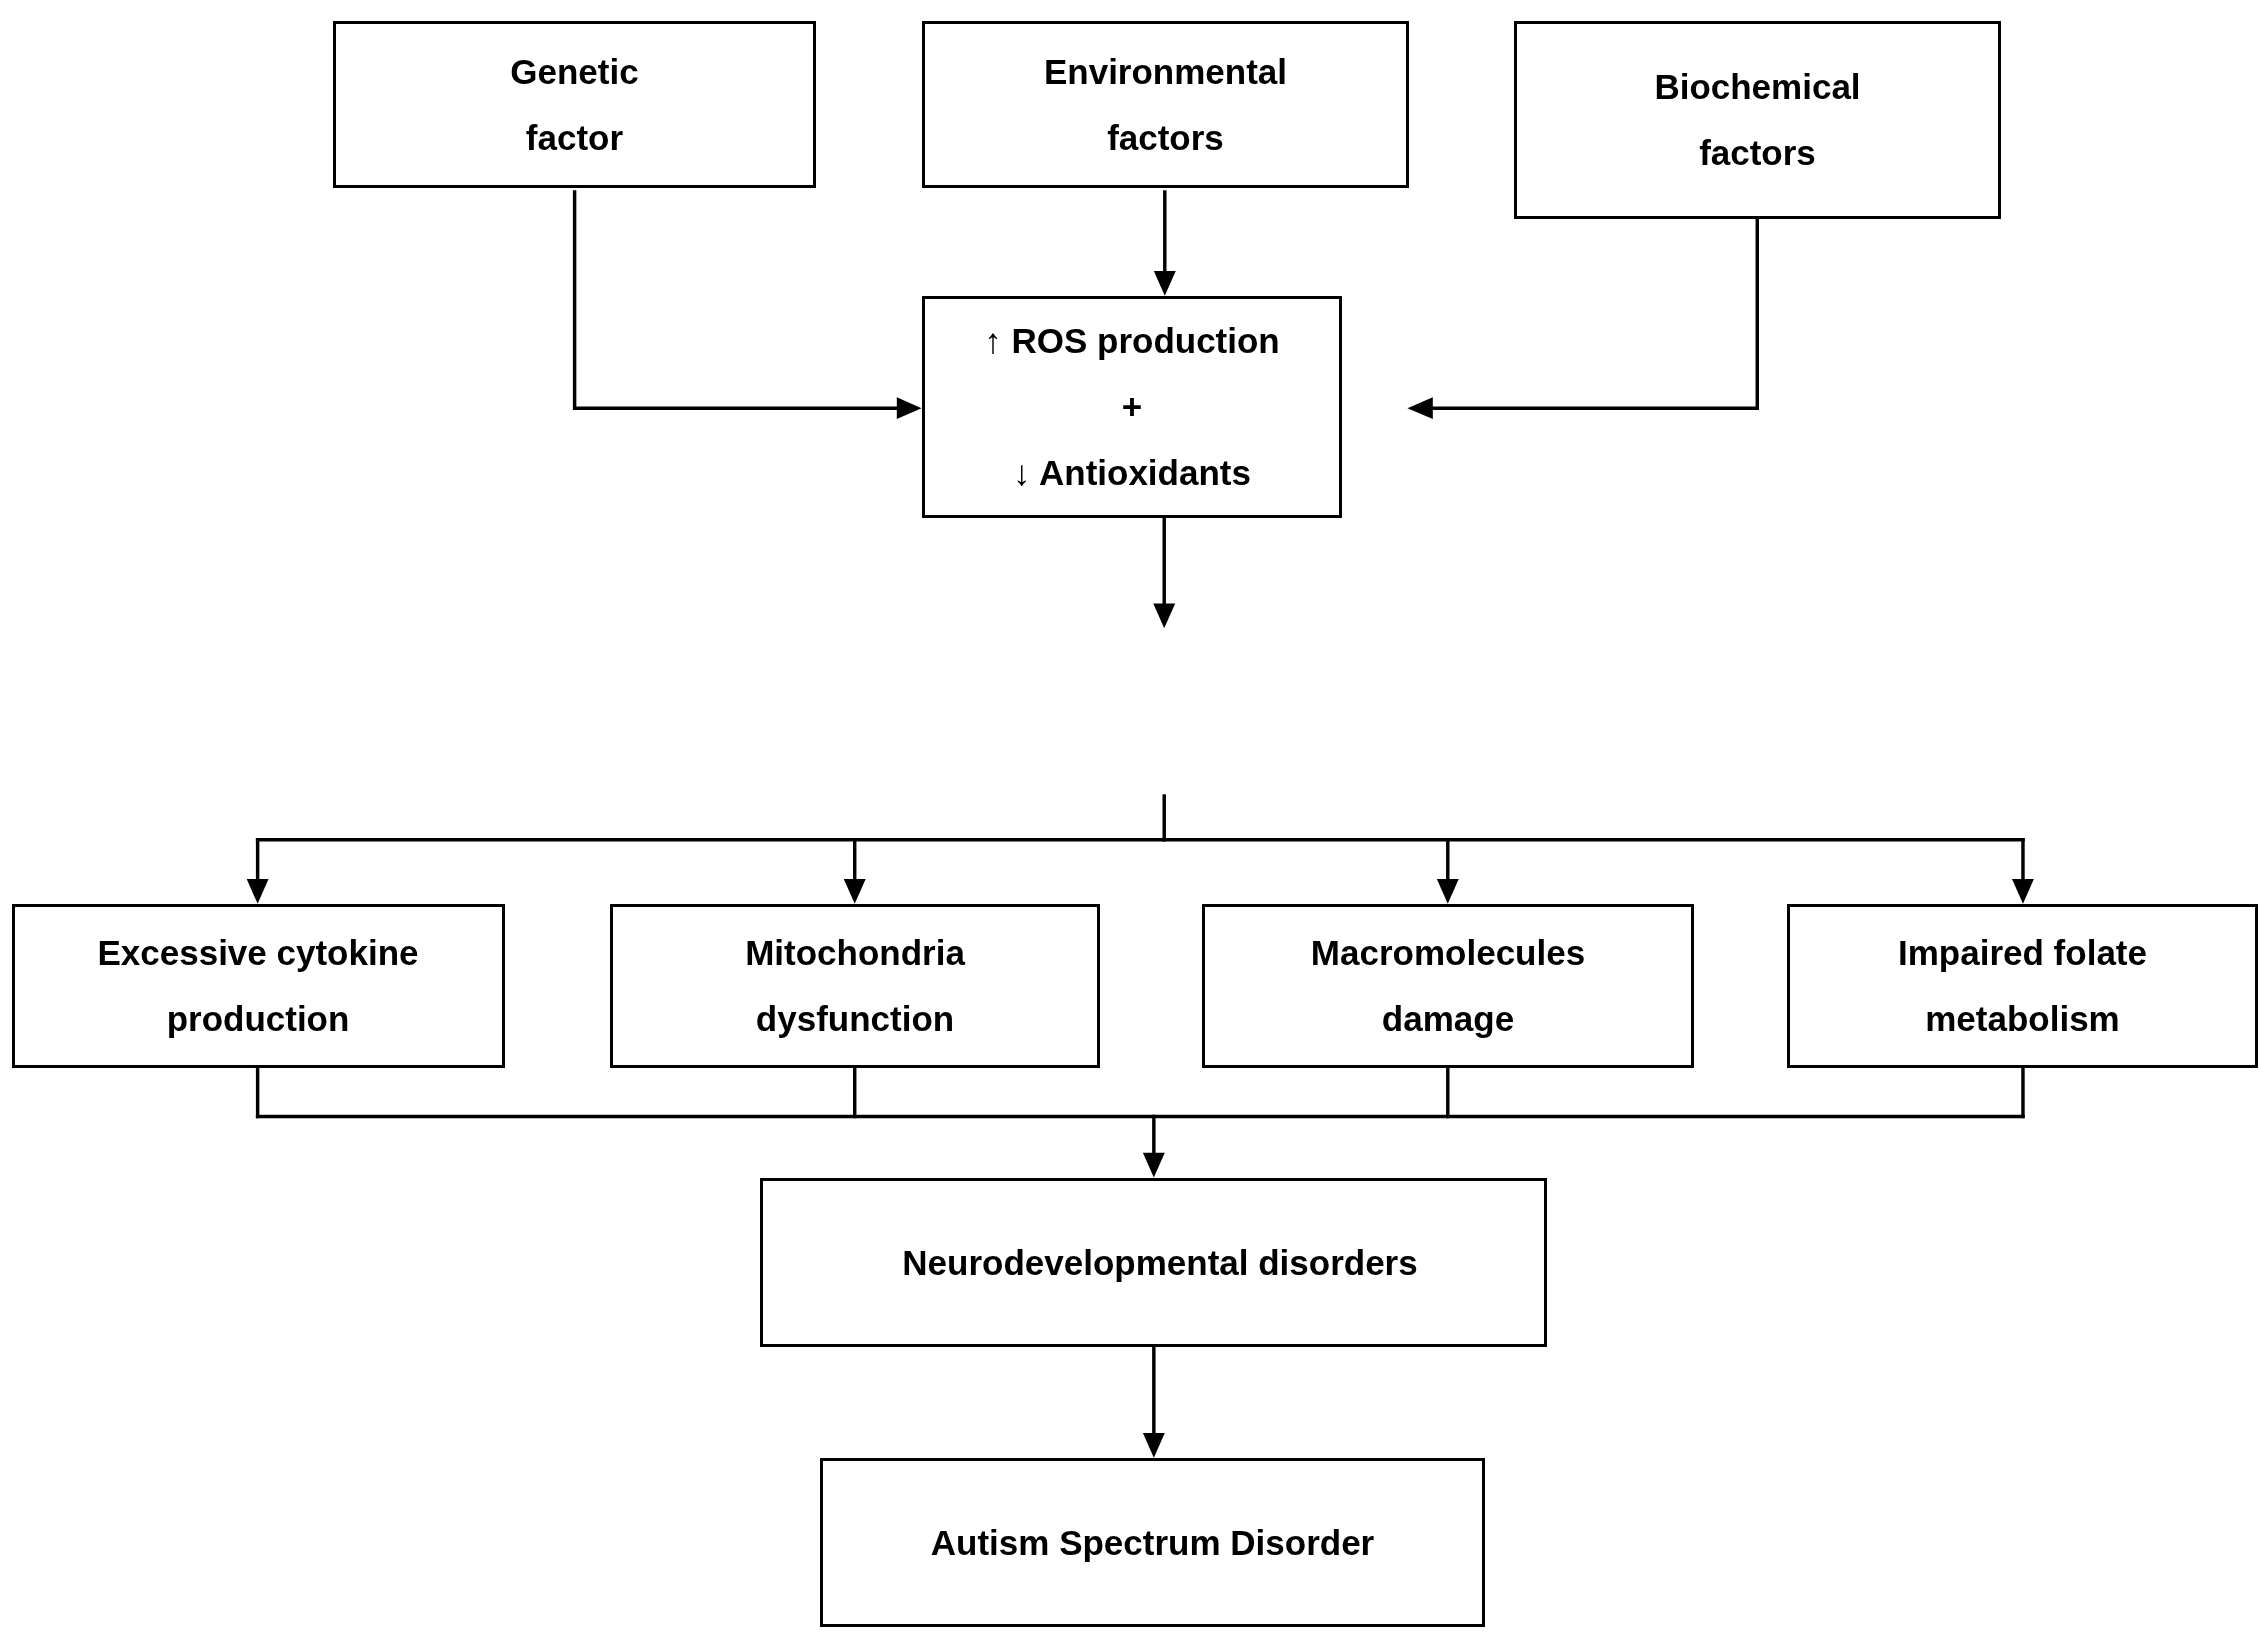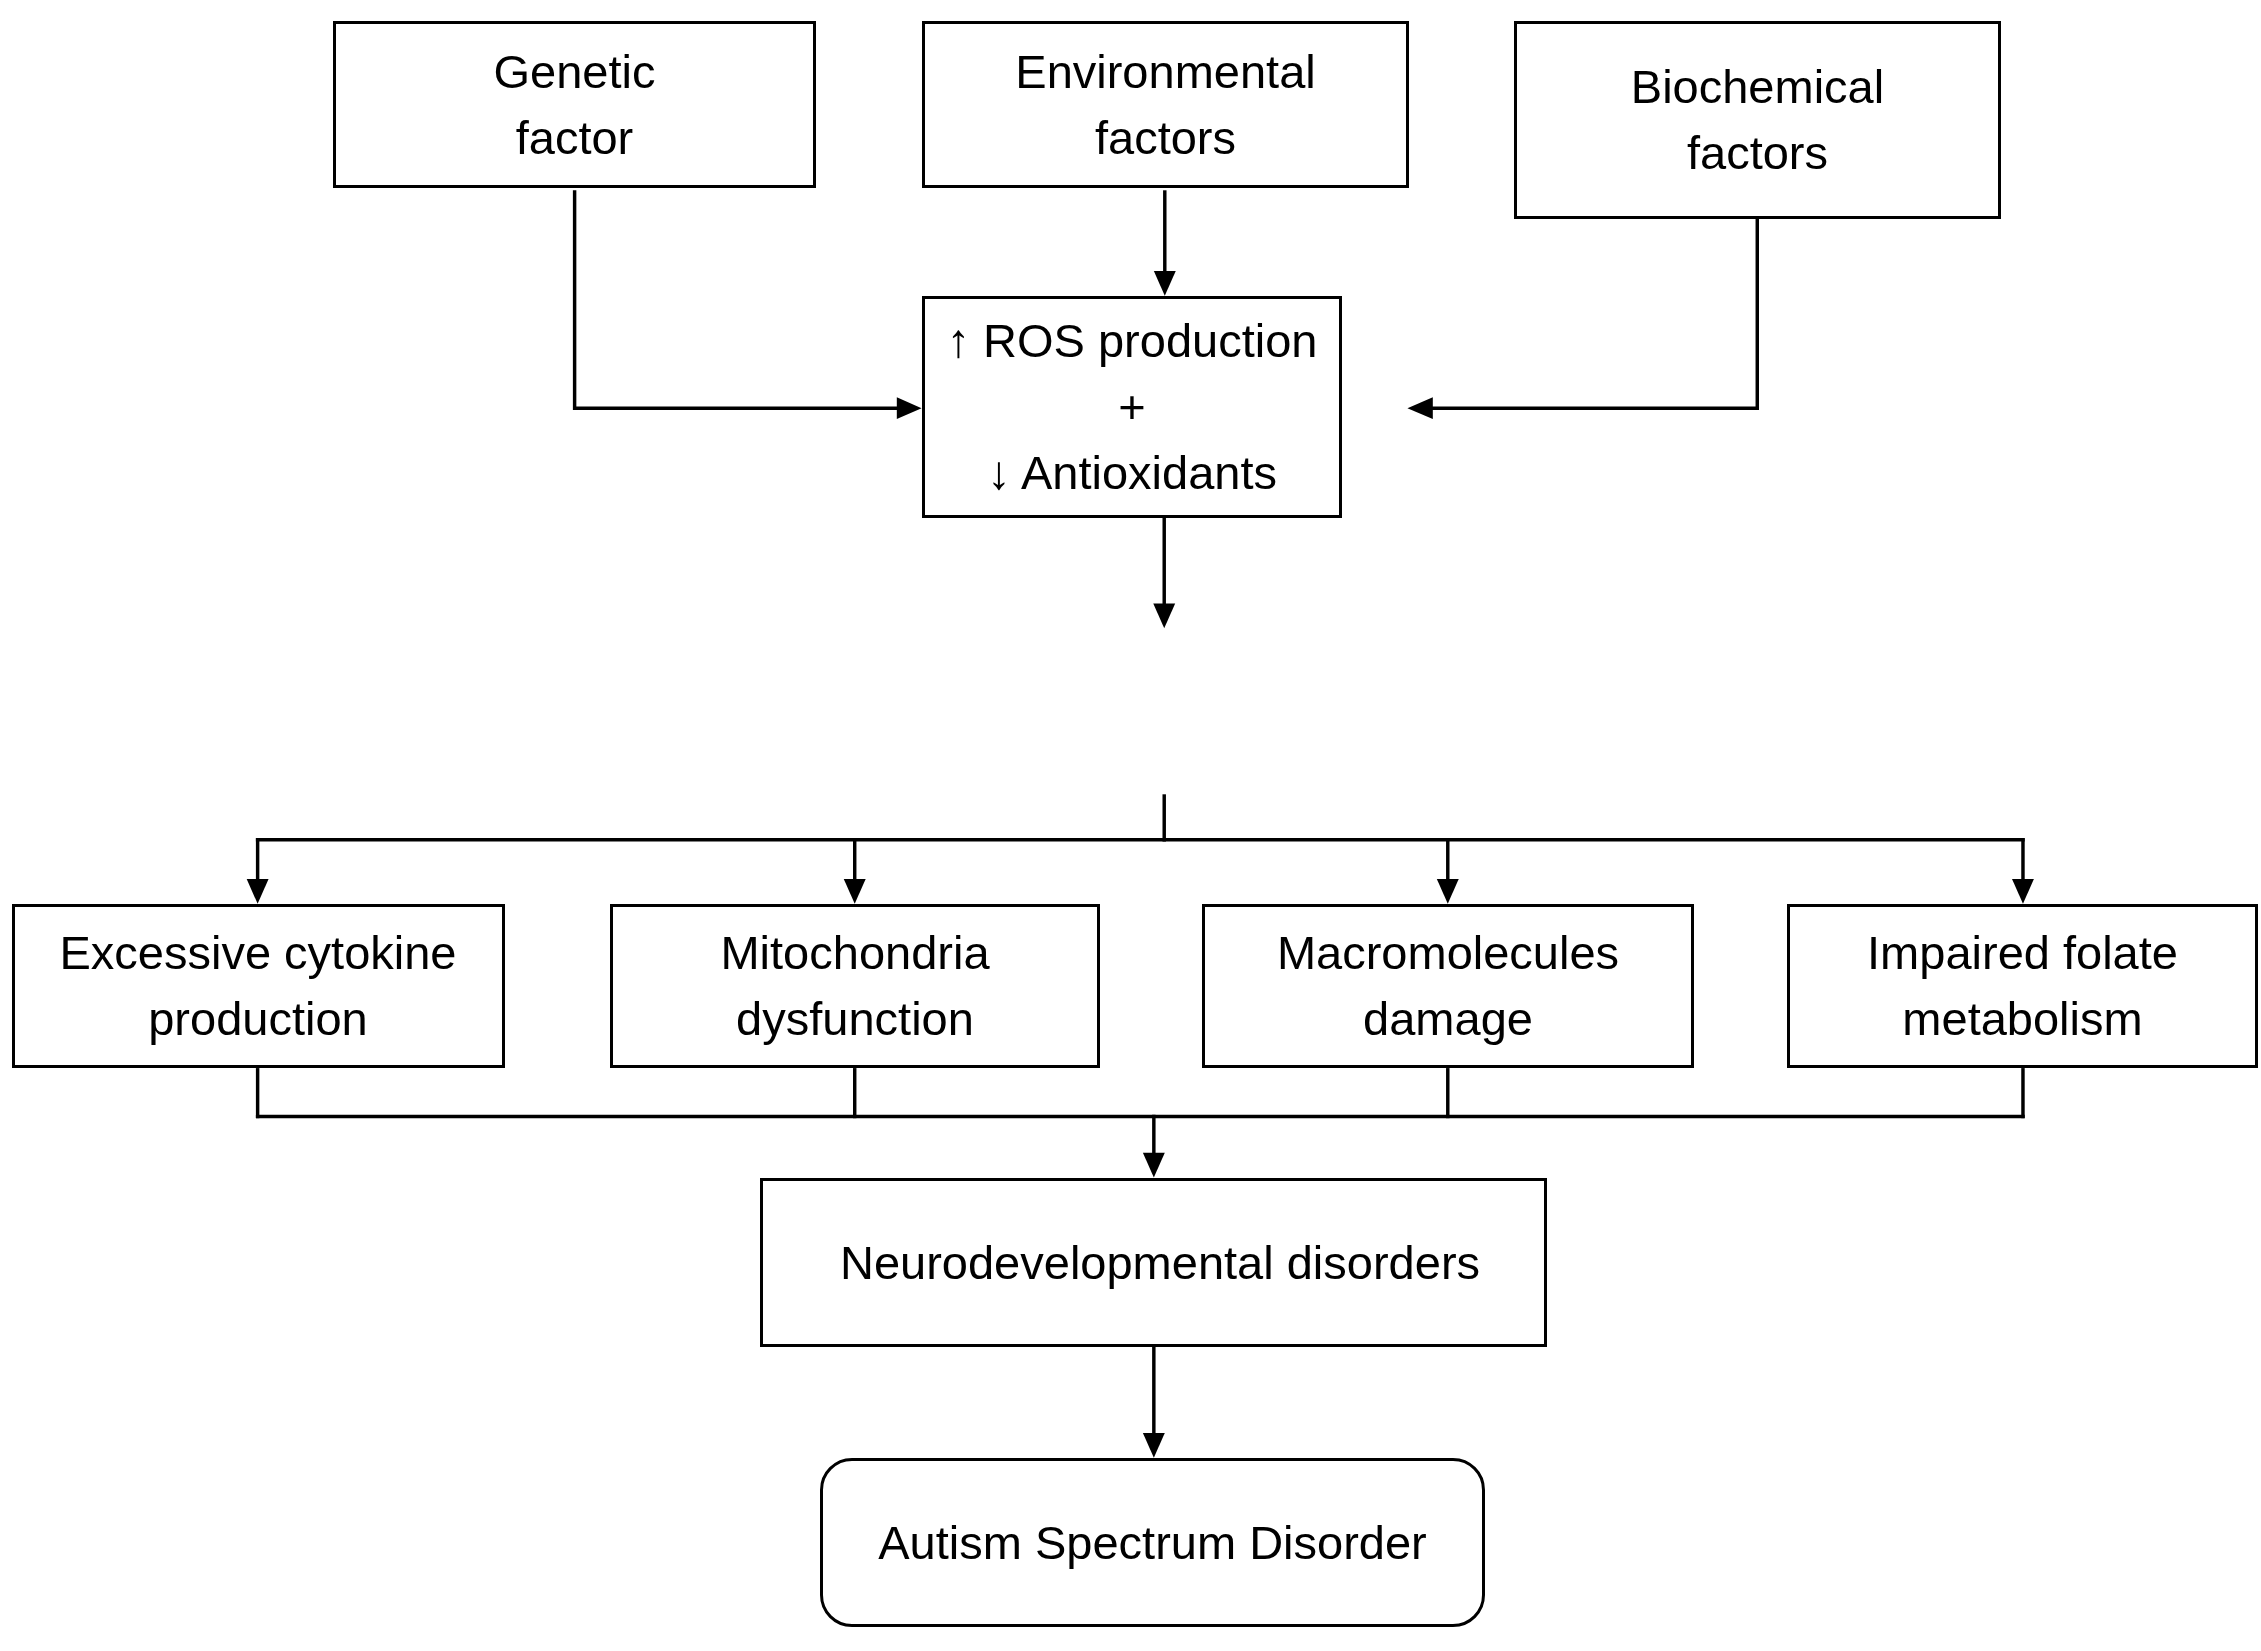--- a/index.html
+++ b/index.html
@@ -24,23 +24,24 @@
     box-sizing:border-box;
     border:3.5px solid var(--line);
     background:var(--bg);
     display:flex;
     align-items:center;
     justify-content:center;
     text-align:center;
   }
   .label{
     white-space:pre-line;
-    font-size:47px;
+    font-size:35px;
     line-height:66px;
     color:var(--text);
+    font-weight:bold;
   }
 </style>
 </head>
 <body>
 
 <div class="canvas">
 
   <svg class="connectors" viewBox="0 0 3923 2866" width="2261" height="1652" xmlns="http://www.w3.org/2000/svg">
 
     <g>
@@ -143,18 +144,18 @@
 
   <div class="node" style="left:1787px;top:904px;width:471px;height:164px;">
     <span class="label">Impaired folate
 metabolism</span>
   </div>
 
   <div class="node" style="left:760px;top:1178px;width:787px;height:169px;padding-left:13px;">
     <span class="label">Neurodevelopmental disorders</span>
   </div>
 
-  <div class="node" style="left:820px;top:1458px;width:665px;height:169px;border-radius:32px;">
+  <div class="node" style="left:820px;top:1458px;width:665px;height:169px;">
     <span class="label">Autism Spectrum Disorder</span>
   </div>
 
 </div>
 
 
 </body></html>

